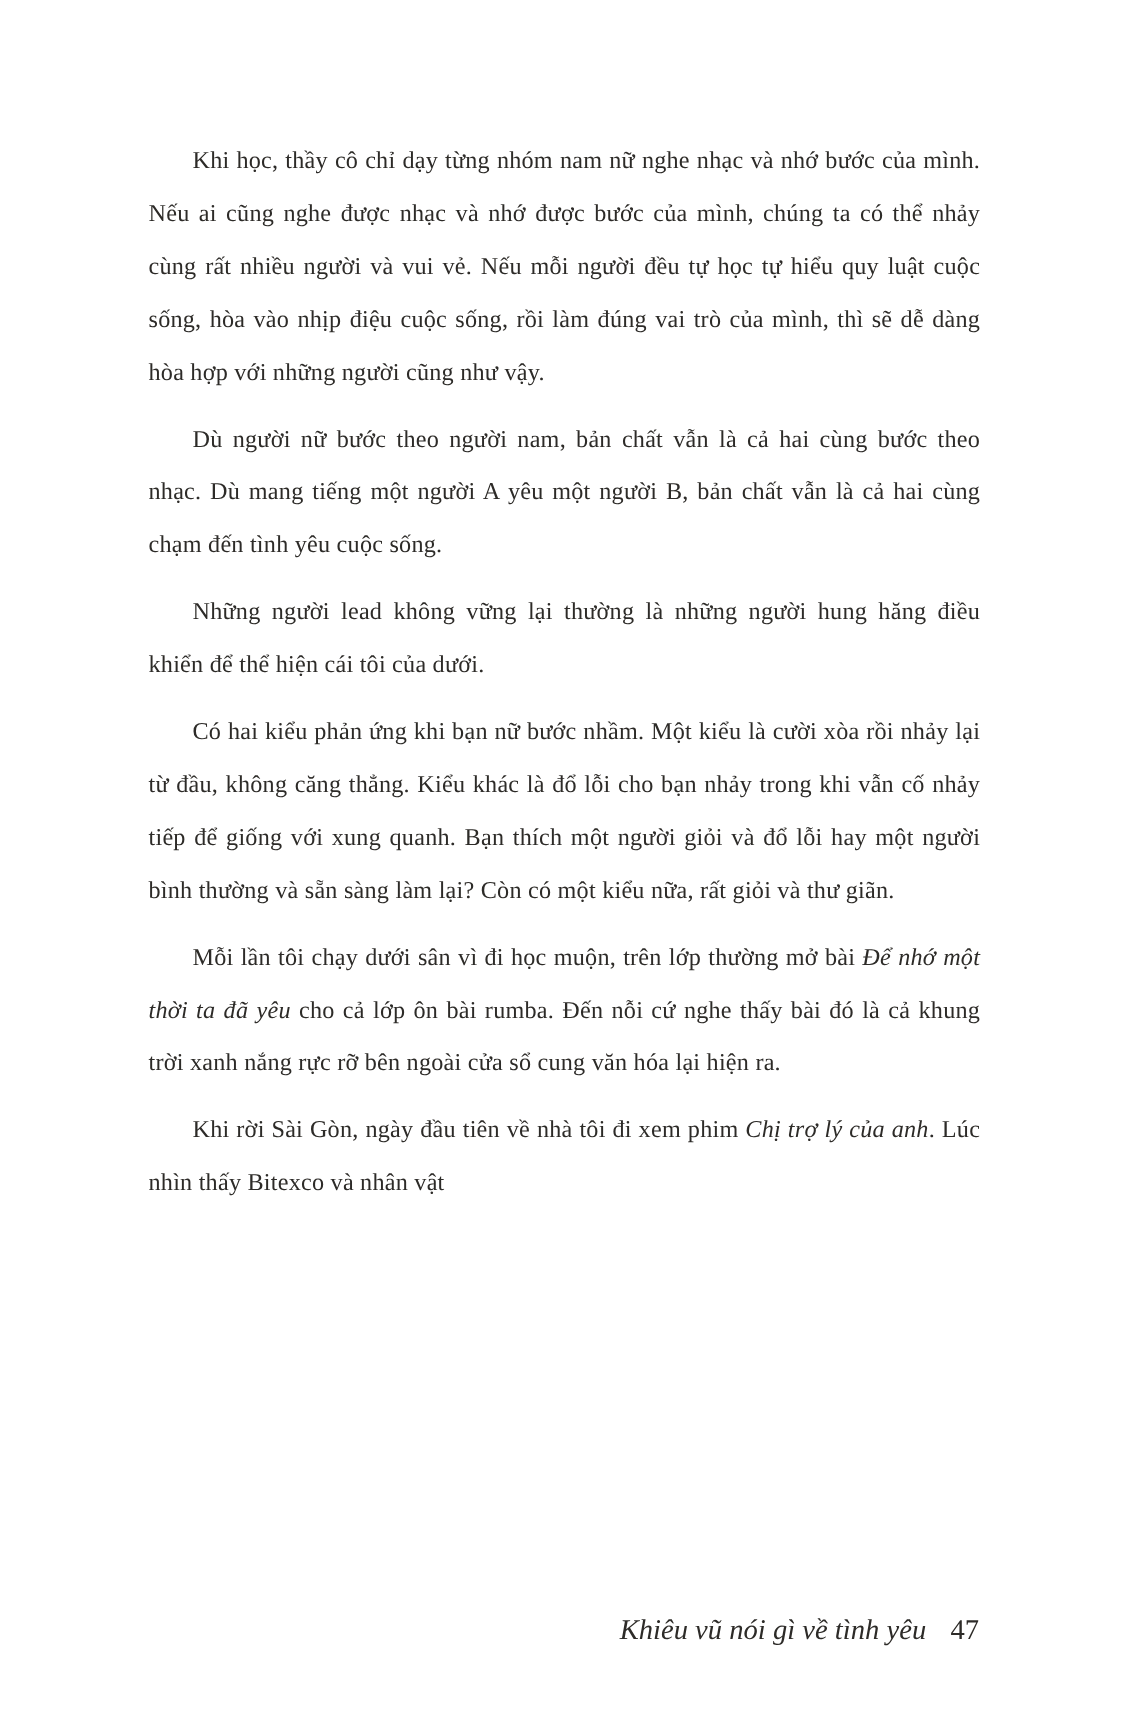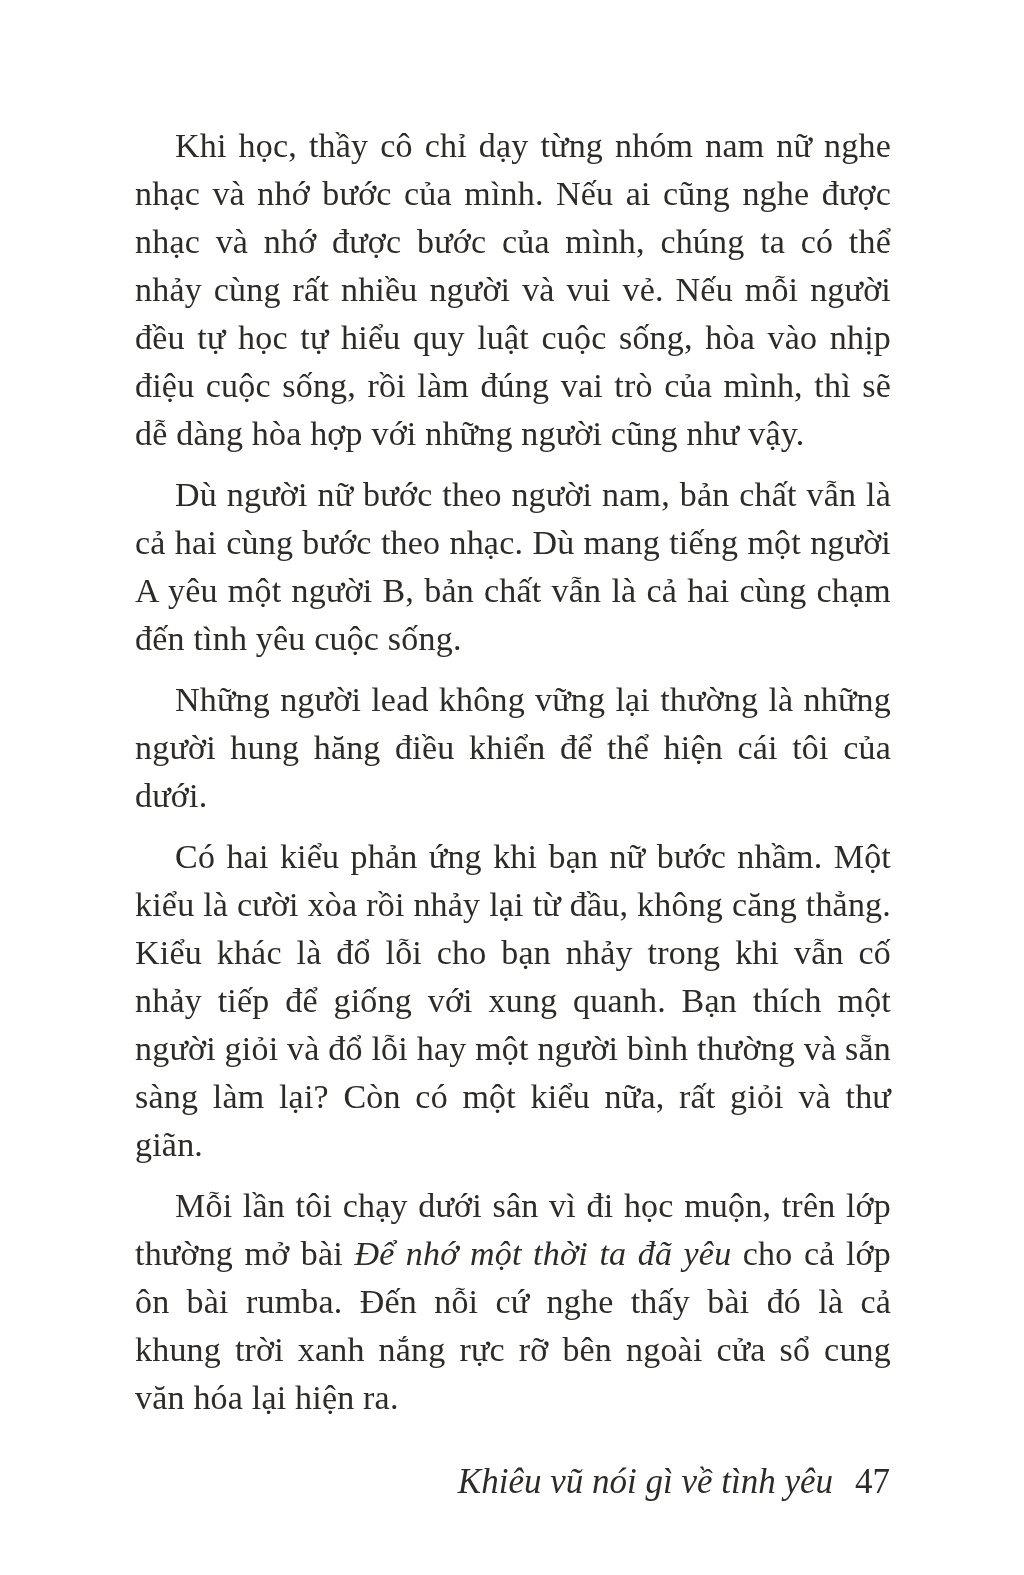--- a/index.html
+++ b/index.html
@@ -16,52 +16,53 @@
     overflow: hidden;
   }
   .page {
     position: absolute;
     left: 135px;
     top: 122px;
     width: 756px;
   }
   .page p {
     margin: 0 0 13px 0;
-    font-size: 34px;
+    font-size: 22px;
     line-height: 48px;
     text-align: justify;
     text-indent: 40px;
     letter-spacing: 0.2px;
   }
   .page p em {
     font-style: italic;
     margin-top: 28px;
   }
   .footer {
     position: absolute;
     right: 134px;
     top: 1466px;
-    font-size: 35px;
+    font-size: 26px;
     line-height: 32px;
     white-space: nowrap;
   }
   .footer .running-title {
     font-style: italic;
   }
   .footer .page-number {
     font-style: normal;
     margin-left: 22px;
   }
 </style>
 </head>
 <body>
 
 <main class="page">
     <p><span>Khi học, thầy cô chỉ dạy từng nhóm nam nữ nghe nhạc và nhớ bước của mình. Nếu ai cũng nghe được nhạc và nhớ được bước của mình, chúng ta có thể nhảy cùng rất nhiều người và vui vẻ. Nếu mỗi người đều tự học tự hiểu quy luật cuộc sống, hòa vào nhịp điệu cuộc sống, rồi làm đúng vai trò của mình, thì sẽ dễ dàng hòa hợp với những người cũng như vậy.</span></p>
     <p><span>Dù người nữ bước theo người nam, bản chất vẫn là cả hai cùng bước theo nhạc. Dù mang tiếng một người A yêu một người B, bản chất vẫn là cả hai cùng chạm đến tình yêu cuộc sống.</span></p>
     <p><span>Những người lead không vững lại thường là những người hung hăng điều khiển để thể hiện cái tôi của dưới.</span></p>
     <p><span>Có hai kiểu phản ứng khi bạn nữ bước nhầm. Một kiểu là cười xòa rồi nhảy lại từ đầu, không căng thẳng. Kiểu khác là đổ lỗi cho bạn nhảy trong khi vẫn cố nhảy tiếp để giống với xung quanh. Bạn thích một người giỏi và đổ lỗi hay một người bình thường và sẵn sàng làm lại? Còn có một kiểu nữa, rất giỏi và thư giãn.</span></p>
     <p><span>Mỗi lần tôi chạy dưới sân vì đi học muộn, trên lớp thường mở bài </span><em>Để nhớ một thời ta đã yêu</em><span> cho cả lớp ôn bài rumba. Đến nỗi cứ nghe thấy bài đó là cả khung trời xanh nắng rực rỡ bên ngoài cửa sổ cung văn hóa lại hiện ra.</span></p>
+    <p><span>Khi rời Sài Gòn, ngày đầu tiên về nhà tôi đi xem phim </span><em>Chị trợ lý của anh</em><span>. Lúc nhìn thấy Bitexco và nhân vật</span></p>
   </main>
 
 <div class="footer">
   <span class="running-title">Khiêu vũ nói gì về tình yêu</span><span class="page-number">47</span>
 </div>
 
 </body></html>

